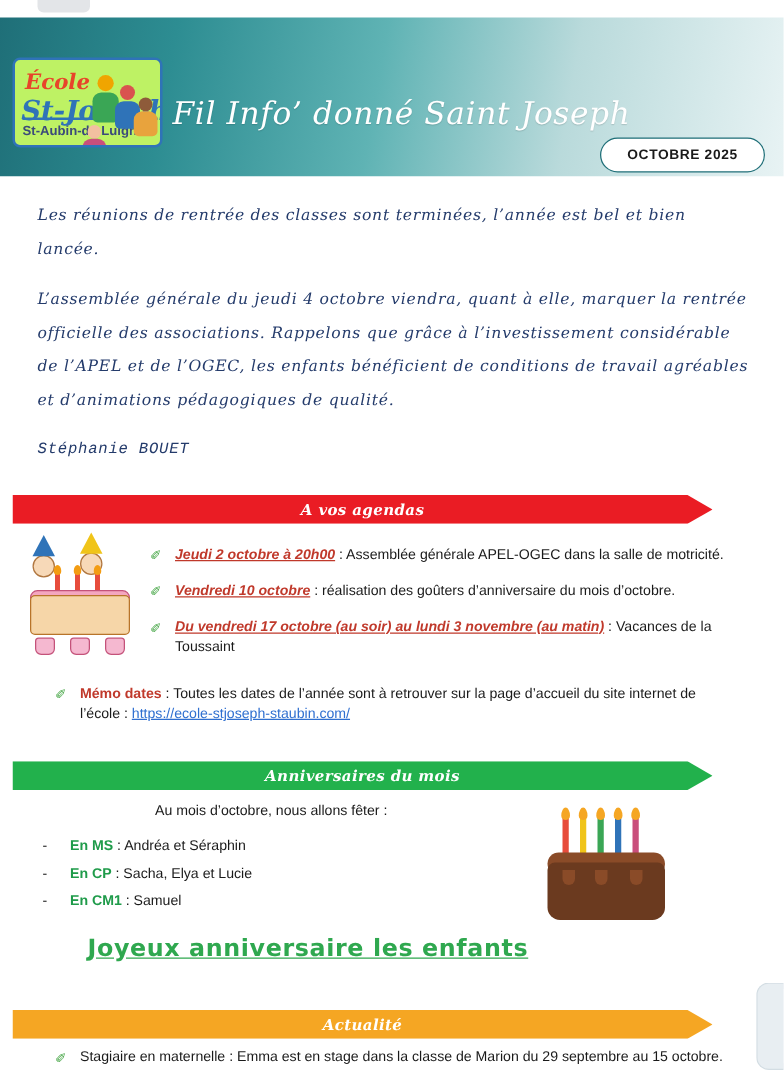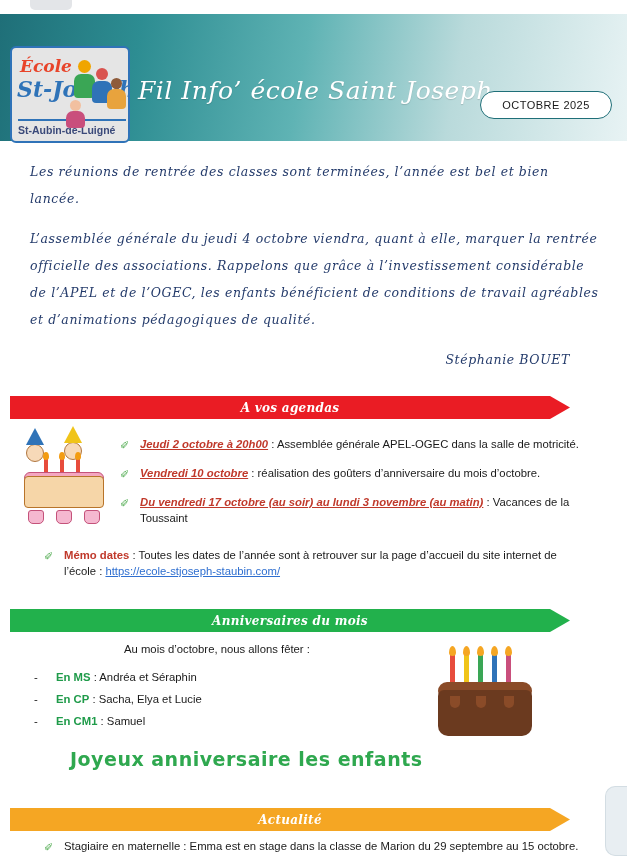--- a/index.html
+++ b/index.html
@@ -55,40 +55,40 @@
     font-family: "DejaVu Serif", serif;
     font-style: italic;
     font-size: 25px;
     color: #ffffff;
     letter-spacing: .5px;
     white-space: nowrap;
     text-shadow: 0 1px 1px rgba(0,0,0,.15);
   }
   .date-badge {
     position: absolute;
-    top: 77px; right: 15px;
+    top: 96px; right: 15px;
     width: 132px; height: 28px;
     background: #ffffff;
     border: 1px solid #1f6f78;
     border-radius: 14px;
     display: flex;
     align-items: center;
     justify-content: center;
     font-size: 11px;
-    font-weight: normal;
+    font-weight: bold;
     color: #1a1a1a;
     letter-spacing: .5px;
   }
 
   
   .logo {
     position: absolute;
     top: 46px; left: 10px;
-    width: 120px; height: 97px;
-    background: #e5e5e5;
+    width: 120px; height: 72px;
+    background: #bef264;
     border: 2px solid #2f73b8;
     border-radius: 6px;
     overflow: hidden;
   }
   .logo-line1, .logo-line2, .logo-line3 { position: absolute; white-space: nowrap; }
   .logo-line1 {
     left: 8px; top: 8px;
     font-family: "DejaVu Serif", serif;
     font-weight: bold; font-size: 17px;
     color: #e8442a;
@@ -130,24 +130,24 @@
     width: 570px;
     font-family: "DejaVu Serif", serif;
     font-style: italic;
     font-size: 12.5px;
     color: #243b6b;
     line-height: 27px;
     letter-spacing: .6px;
   }
   .intro p { margin: 0 0 13px 0; }
   .intro .sign {
-    text-align: right;
     margin-top: 8px;
     margin-bottom: 0;
     padding-right: 30px;
+    font-family: Liberation Mono, monospace;
   }
 
   
   .ribbon {
     position: absolute;
     left: 10px;
     width: 560px; height: 23px;
     display: flex;
     align-items: center;
     justify-content: center;
@@ -276,20 +276,21 @@
   .bd-list .cls { color: #1f9b4a; font-weight: bold; }
 
   .joyeux {
     position: absolute;
     left: 70px; top: 748px;
     font-family: "DejaVu Sans", sans-serif;
     font-weight: bold;
     font-size: 19px;
     color: #2fa84f;
     letter-spacing: .5px;
+    text-decoration: underline;
   }
 
   
   .big-cake { position: absolute; left: 430px; top: 632px; width: 110px; height: 112px; }
   .bc-base {
     position: absolute;
     left: 8px; top: 58px;
     width: 94px; height: 46px;
     background: #6b3a1f;
     border-radius: 6px 6px 10px 10px;
@@ -338,21 +339,21 @@
   }
 </style>
 </head>
 <body>
 
 <div class="top-strip">
   <div class="top-tab"></div>
 </div>
 
 <div class="header">
-  <div class="header-title">Fil Info’ école Saint Joseph</div>
+  <div class="header-title">Fil Info’ donné Saint Joseph</div>
   <div class="date-badge">OCTOBRE 2025</div>
 </div>
 
 <div class="logo">
   <div class="logo-line1">École</div>
   <div class="logo-line2">St-Joseph</div>
   <div class="logo-sep"></div>
   <div class="logo-line3">St-Aubin-de-Luigné</div>
   <span class="logo-kid kid-a"></span>
   <span class="kid-a-b"></span>

